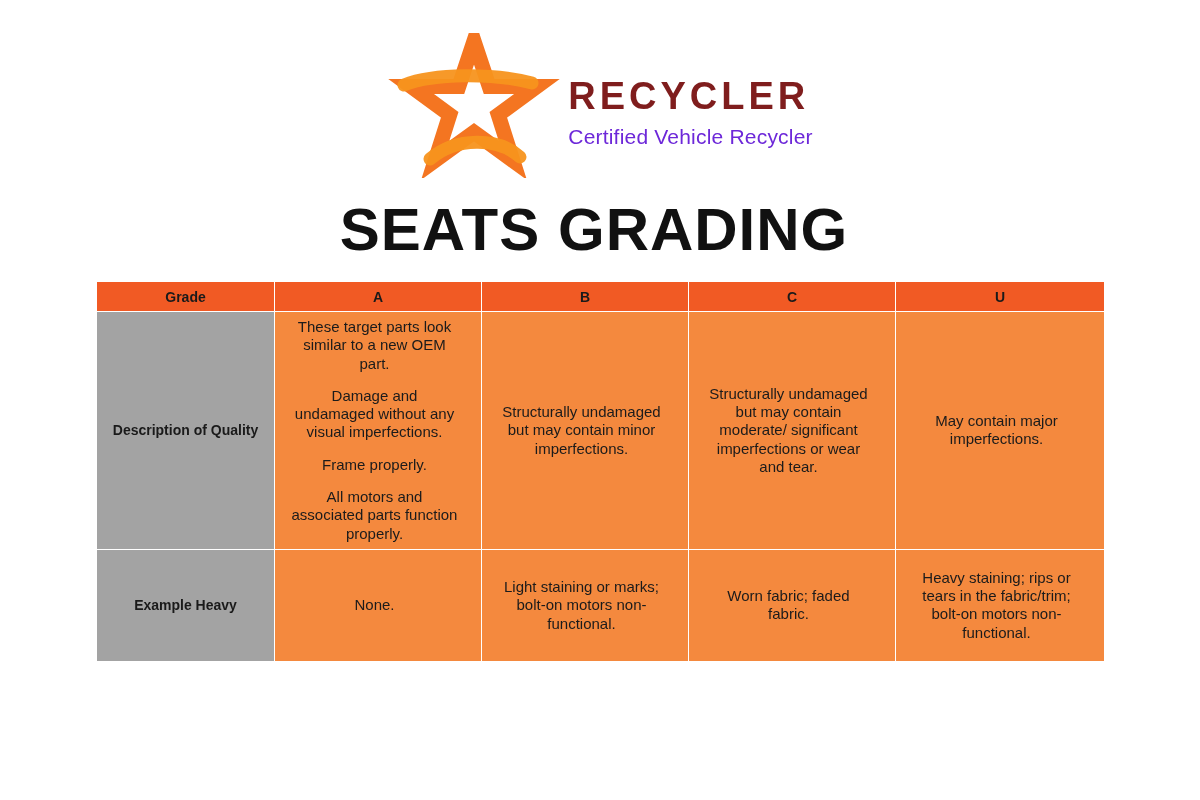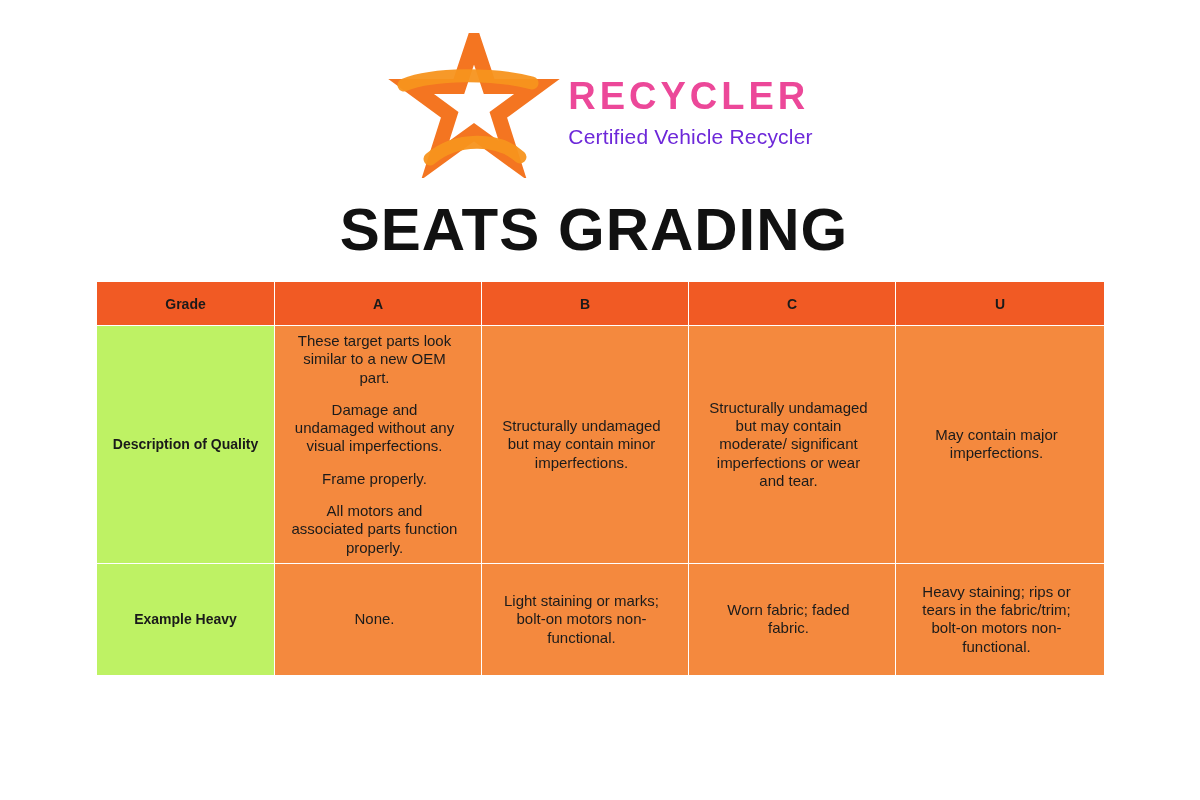--- a/index.html
+++ b/index.html
@@ -44,21 +44,21 @@
   .logo-text {
     display: flex;
     flex-direction: column;
     justify-content: center;
     padding-top: 16px;
   }
   .logo-title {
     font-size: 38px;
     font-weight: bold;
     letter-spacing: 4px;
-    color: #ec4899;
+    color: #7f1d1d;
     line-height: 1.05;
     font-family: "Liberation Sans", sans-serif;
   }
   .logo-sub {
     font-size: 21px;
     color: #6d28d9;
     letter-spacing: 0.2px;
     margin-top: 9px;
     font-family: "Liberation Sans", sans-serif;
   }
@@ -96,25 +96,25 @@
   col.c1 { width: 207px; }
   col.c2 { width: 207px; }
   col.c3 { width: 207px; }
   col.c4 { width: 209px; }
 
   thead th {
     background: #f15a24;
     color: #1a1a1a;
     font-size: 14px;
     font-weight: bold;
-    height: 44px;
+    height: 30px;
     text-align: center;
   }
   .row-label {
-    background: #bef264;
+    background: #a3a3a3;
     color: #1a1a1a;
     font-size: 14px;
     font-weight: bold;
     text-align: center;
   }
   .cell {
     background: #f4893e;
     color: #1b1b1b;
     font-size: 15px;
     text-align: center;

